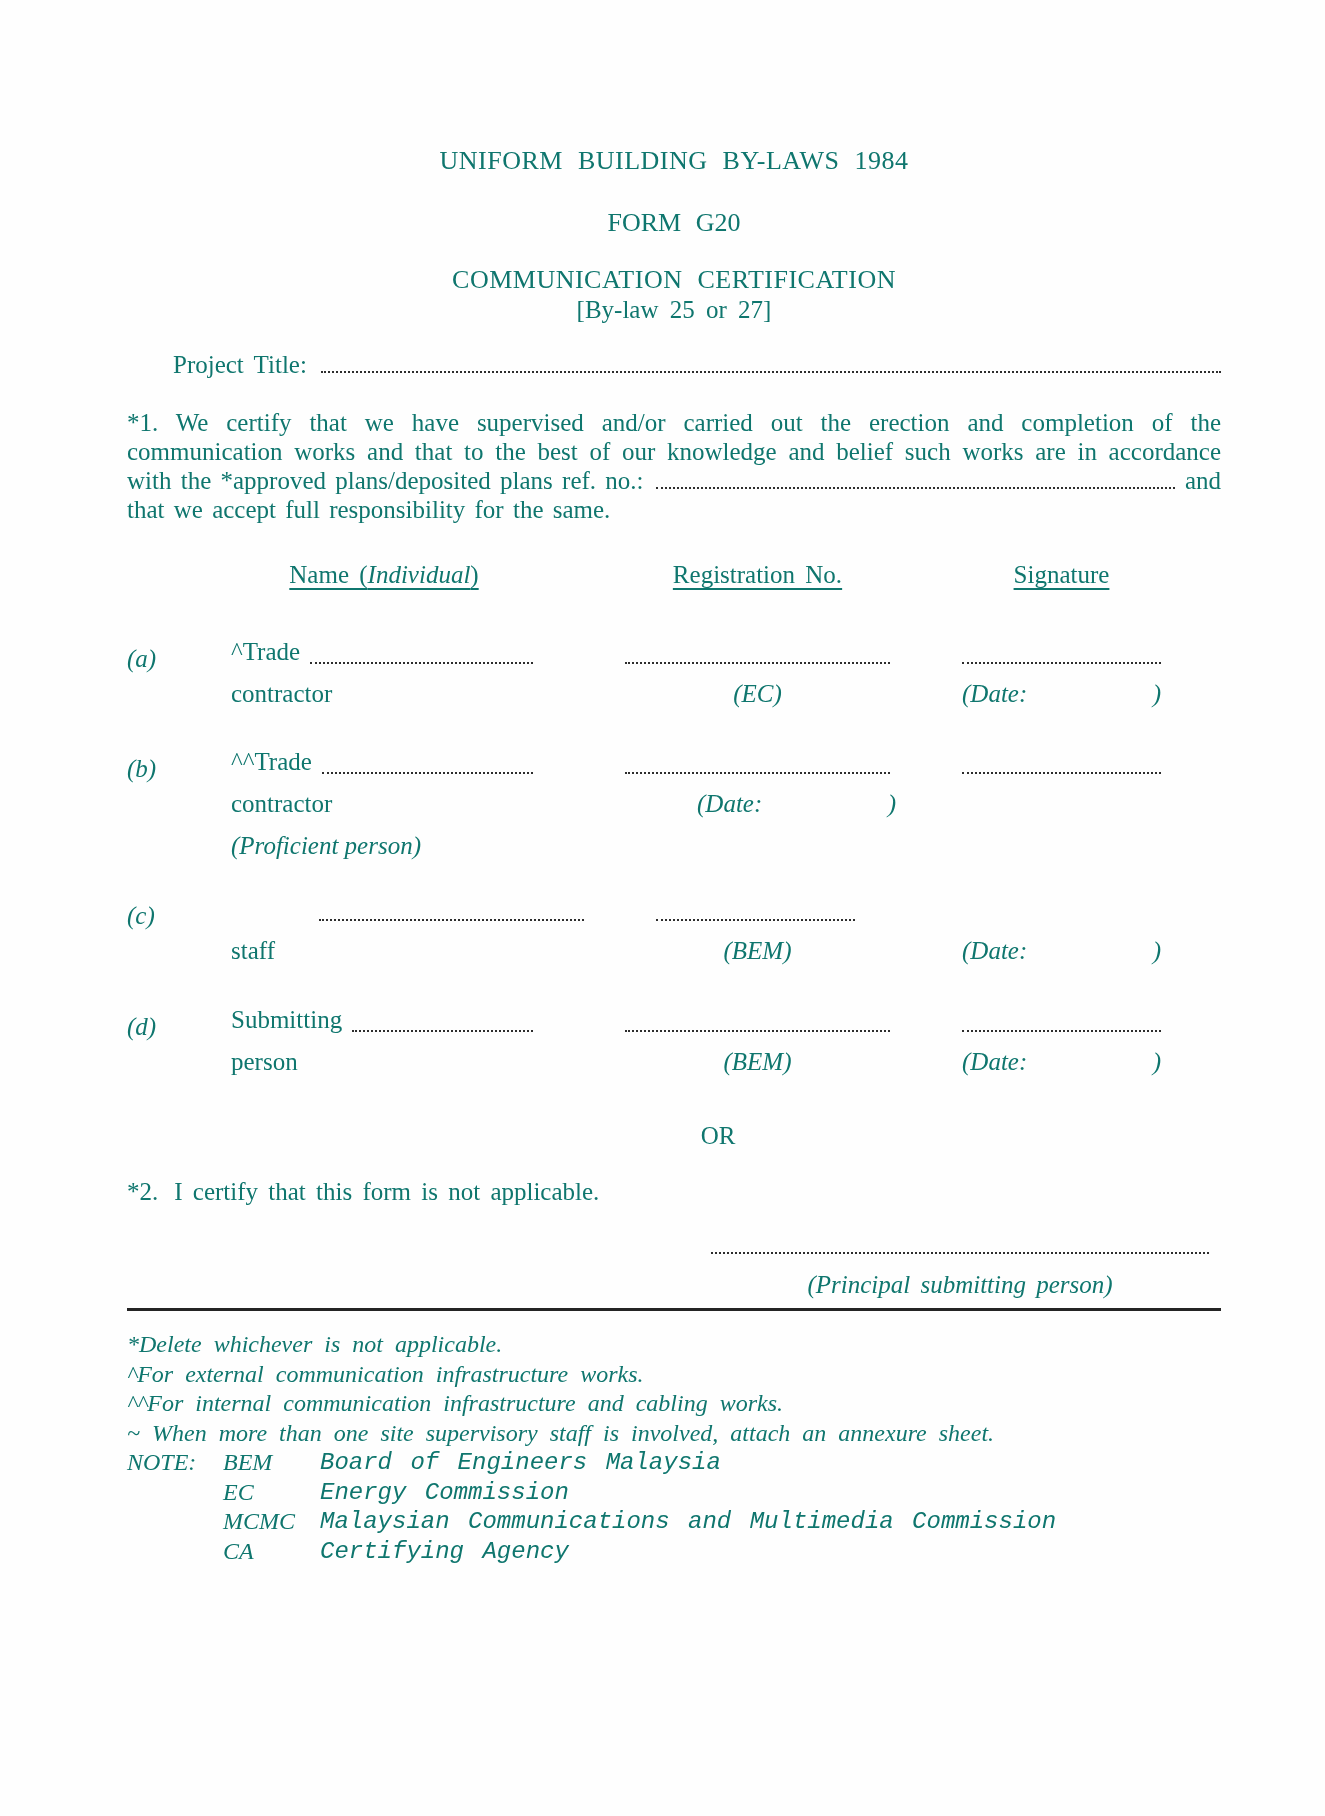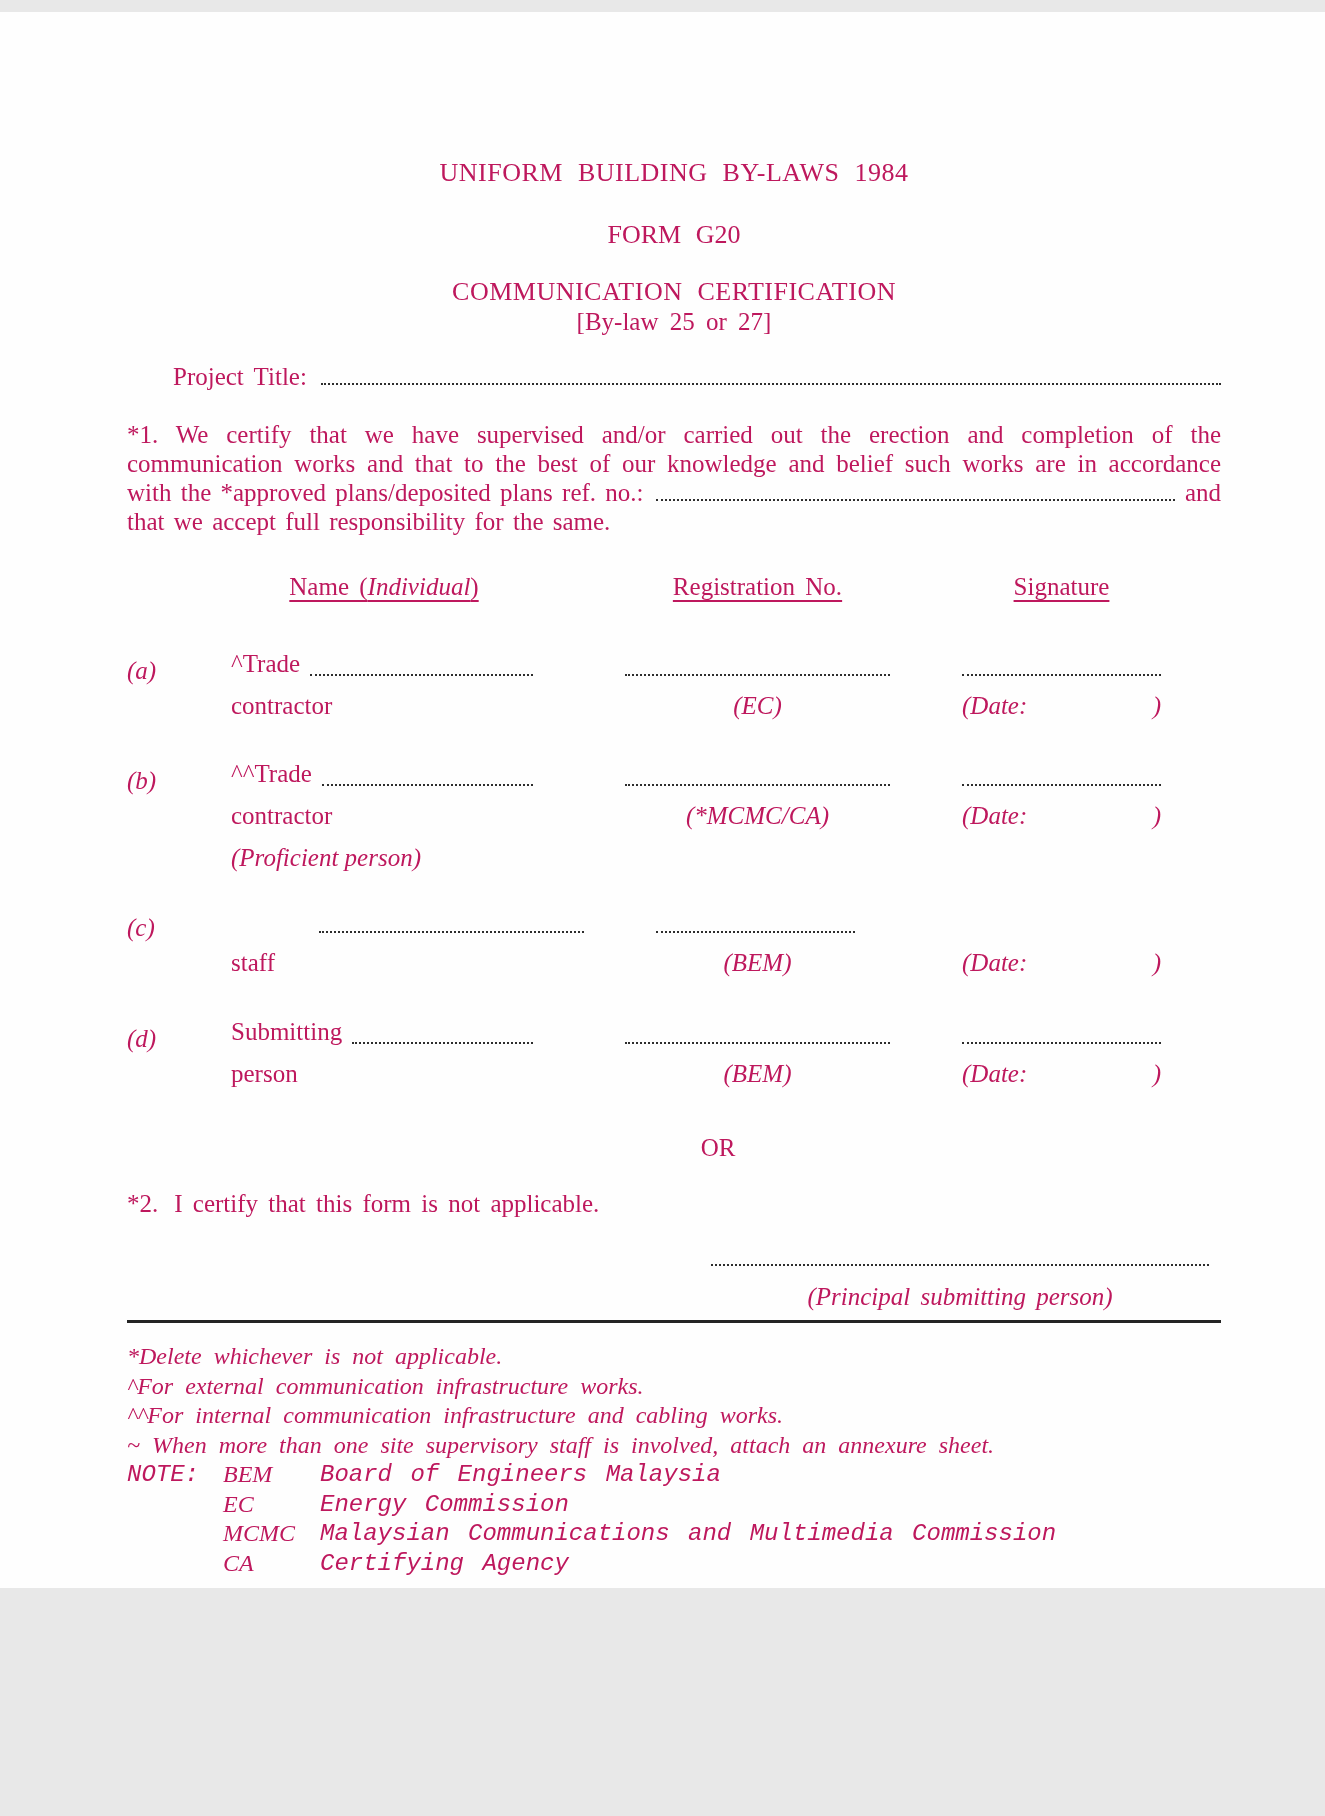--- a/index.html
+++ b/index.html
@@ -1,21 +1,21 @@
 <!DOCTYPE html>
 <html><head>
 <meta charset="utf-8">
 <style>
   html,body { margin:0; padding:0; background:#e8e8e8; }
   .page {
     position:relative;
-    width:1325px; height:1576px;
-    margin:12px auto;
+    width:1325px; height:1816px;
+    margin:0 auto;
     background:#fefefe;
-    color:#be185d;
+    color:#0f766e;
     font-family:"Liberation Serif","DejaVu Serif",serif;
     font-size:25px;
     overflow:hidden;
   }
   .content { box-sizing:border-box; padding-left:127px; padding-right:104px; }
 
   
   .doc-title   { margin-top:146px; text-align:center; font-size:26px; line-height:30px; word-spacing:8px; letter-spacing:.5px; }
   .form-no     { margin-top:32px;  text-align:center; font-size:26px; line-height:30px; word-spacing:8px; }
   .cert-title  { margin-top:27px;  text-align:center; font-size:26px; line-height:30px; word-spacing:8px; letter-spacing:.5px; }
@@ -63,21 +63,21 @@
   .clause2 .num { margin-right:16px; }
 
   
   .sig-line { margin:45px 0 0 584px; width:498px; height:0; border-bottom:2.6px dotted #2d2d2d; }
   .sig-caption { margin:16px 0 0 584px; width:498px; text-align:center; font-style:italic; line-height:30px; word-spacing:4px; }
 
   
   .rule { margin-top:8px; height:3px; background:#242424; }
   .footnotes { margin-top:19px; font-size:24px; font-style:italic; line-height:29.5px; word-spacing:6px; }
   .note-row { display:flex; font-size:24px; font-style:italic; line-height:29.5px; word-spacing:4px; }
-  .note-c1 { width:96px;font-family:Liberation Mono, monospace; } .note-c2 { width:97px; } .note-c3 { flex:1;font-family:Liberation Mono, monospace; }
+  .note-c1 { width:96px; } .note-c2 { width:97px; } .note-c3 { flex:1;font-family:Liberation Mono, monospace; }
 </style>
 </head>
 <body>
 
 <div class="page">
   <div class="content">
 
     <div class="doc-title">UNIFORM BUILDING BY-LAWS 1984</div>
     <div class="form-no">FORM G20</div>
     <div class="cert-title">COMMUNICATION CERTIFICATION</div>
@@ -150,21 +150,20 @@
           </div>
         <div class="c5"></div>
         <div class="c6">
             <span class="leader full"></span>
           </div>
       </div>
       <div class="tline">
         <div class="c1"></div>
         <div class="c2"><span>contractor</span></div>
         <div class="c3"></div>
-        <div class="c4 center it cell-txt">(*MCMC/CA)</div>
         <div class="c5"></div>
         <div class="c6 datecell it">
             <span>(Date:</span>
             <span>)</span>
           </div>
       </div>
       <div class="tline">
         <div class="c1"></div>
         <div class="c2 it"><span>(Proficient person)</span></div>
       </div>

